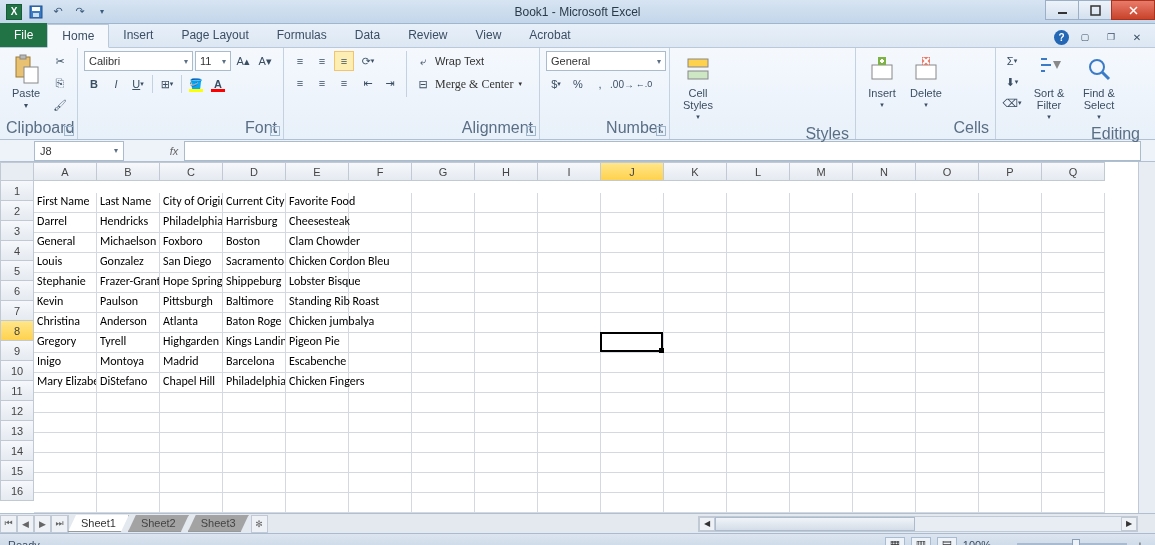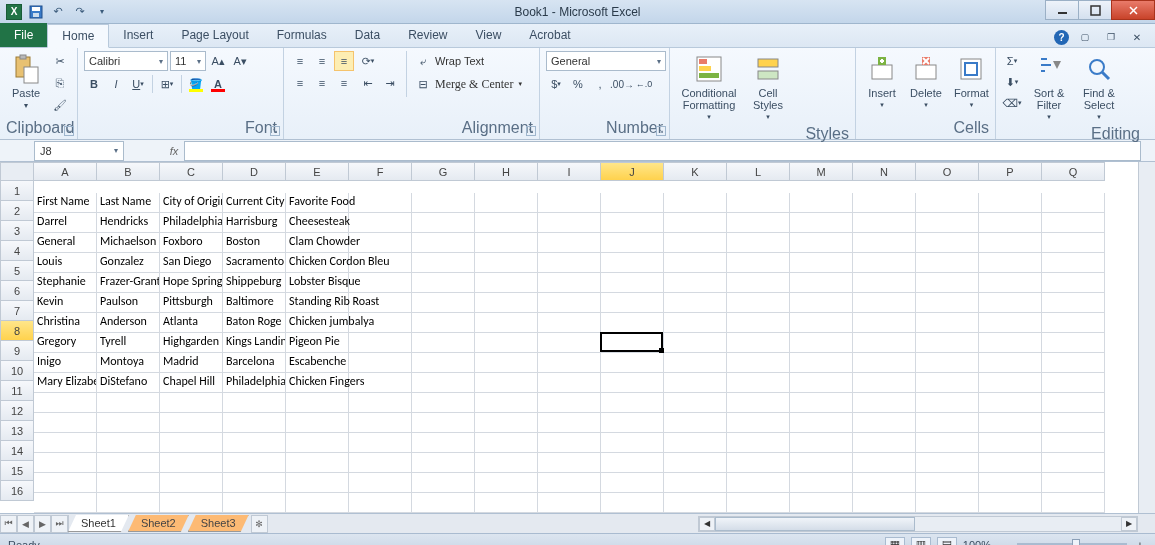--- a/index.html
+++ b/index.html
@@ -31,21 +31,21 @@
 .group-body{flex:1;display:flex;align-items:flex-start;gap:4px;}
 .grplaunch{position:absolute;right:3px;bottom:3px;width:10px;height:10px;border:1px solid #9fb6cd;font-size:7px;display:flex;align-items:center;justify-content:center;color:#5a6f86;}
 
 .bigbtn { display:flex;flex-direction:column;align-items:center;gap:2px;padding:2px 4px;cursor:pointer;font-size:11px;color:#3b4e63;}
 .bigbtn .icon{width:32px;height:32px;display:flex;align-items:center;justify-content:center;}
 .smallbtn{width:20px;height:20px;display:flex;align-items:center;justify-content:center;cursor:pointer;color:#3b4e63;border:1px solid transparent;}
 .vcol{display:flex;flex-direction:column;gap:2px;}
 .hrow{display:flex;gap:2px;align-items:center;}
 
 .combo{border:1px solid #abc;background:#fff;height:20px;display:flex;align-items:center;padding:0 4px;font-size:11px;}
-.combo.font{width:84px;}
+.combo.font{width:109px;}
 .combo.size{width:36px;}
 .dropdown-arrow{margin-left:auto;color:#5a6f86;font-size:8px;}
 
 
 .fbar{height:22px;border-bottom:1px solid #b0c0d2;display:flex;align-items:center;background:#eef3f9;}
 .namebox{width:90px;height:20px;border:1px solid #abc;background:#fff;margin-left:34px;display:flex;align-items:center;padding:0 5px;font-size:11px;}
 .fx{width:20px;text-align:center;font-style:italic;color:#666;margin-left:40px;}
 .formula{flex:1;height:20px;border:1px solid #abc;background:#fff;margin-right:14px;}
 
 
@@ -64,21 +64,21 @@
 .active-handle{position:absolute;width:5px;height:5px;background:#000;right:-3px;bottom:-3px;}
 .cell.overflow{overflow:visible;position:relative;z-index:1;}
 
 .vscroll{position:absolute;right:0;top:0;width:17px;height:100%;background:#e8edf3;border-left:1px solid #c0c9d4;}
 
 
 .sheettabs{height:20px;background:#e4e9f0;border-top:1px solid #b0c0d2;display:flex;align-items:center;position:relative;}
 .navbtns{display:flex;border-right:1px solid #c0c9d4;}
 .navbtn{width:17px;height:18px;display:flex;align-items:center;justify-content:center;font-size:9px;color:#666;border:1px solid #c0c9d4;background:#eef2f7;}
 .sheettab{padding:2px 12px;font-size:11px;background:#fff;border:1px solid #999;border-top:none;margin-left:-1px;clip-path:polygon(8px 0,100% 0,calc(100% - 8px) 100%,0 100%);}
-.sheettab.inactive{background:#fdba74;color:#444;}
+.sheettab.inactive{background:#a3a3a3;color:#444;}
 .hscroll-right{width:440px;height:16px;background:#e8edf3;border:1px solid #c0c9d4;margin-left:auto;margin-right:17px;display:flex;align-items:center;}
 .hscroll-right .arrow{width:16px;height:14px;background:#eef2f7;border:1px solid #c0c9d4;display:flex;align-items:center;justify-content:center;font-size:8px;}
 .hscroll-right .thumb{width:200px;height:14px;background:linear-gradient(#f0f4f9,#d4dde8);border:1px solid #abc;}
 
 
 .status{height:22px;background:linear-gradient(#dce5f0,#c6d4e4);border-top:1px solid #a9bbd0;display:flex;align-items:center;padding:0 8px;}
 .status .ready{font-size:11px;color:#3a4c60;}
 .status .right{margin-left:auto;display:flex;align-items:center;gap:6px;}
 .viewbtn{width:20px;height:16px;border:1px solid #a9bbd0;background:#eef3fa;display:flex;align-items:center;justify-content:center;}
 .zoom{font-size:11px;color:#3a4c60;}
@@ -260,32 +260,20 @@
         <div class="smallbtn" style="font-size:10px;">.00→</div>
         <div class="smallbtn" style="font-size:9px;">←.0</div>
       </div>
     </div>
     <div class="group-label">Number</div>
     <div class="grplaunch">↘</div>
   </div>
 
   <div class="group" style="width:186px;">
     <div class="group-body">
-      <div class="bigbtn" style="width:66px;">
-        <div class="icon">
-            <svg viewBox="0 0 32 32">
-              <rect x="4" y="4" width="24" height="24" fill="#fff" stroke="#888"></rect>
-              <rect x="6" y="6" width="8" height="5" fill="#e97b6a"></rect>
-              <rect x="6" y="13" width="12" height="5" fill="#ffd24d"></rect>
-              <rect x="6" y="20" width="20" height="5" fill="#7cb342"></rect>
-            </svg>
-          </div>
-        <span style="text-align:center;line-height:1.1;">Conditional Formatting</span>
-          <span style="font-size:7px;">▾</span>
-      </div>
       <div class="bigbtn" style="width:44px;">
         <div class="icon">
             <svg viewBox="0 0 32 32">
               <rect x="6" y="6" width="20" height="8" fill="#ffd24d" stroke="#888"></rect>
               <rect x="6" y="18" width="20" height="8" fill="#cde6c3" stroke="#888"></rect>
             </svg>
           </div>
         <span style="text-align:center;line-height:1.1;">Cell Styles</span>
           <span style="font-size:7px;">▾</span>
       </div>
@@ -310,30 +298,20 @@
       <div class="bigbtn">
         <div class="icon">
             <svg viewBox="0 0 32 32">
               <rect x="6" y="12" width="20" height="14" fill="#fff" stroke="#888"></rect>
               <rect x="12" y="4" width="8" height="8" fill="#e97b6a"></rect>
               <line x1="13" y1="5" x2="19" y2="11" stroke="#fff" stroke-width="2"></line>
               <line x1="19" y1="5" x2="13" y2="11" stroke="#fff" stroke-width="2"></line>
             </svg>
           </div>
         <span>Delete</span>
-          <span style="font-size:7px;">▾</span>
-      </div>
-      <div class="bigbtn">
-        <div class="icon">
-            <svg viewBox="0 0 32 32">
-              <rect x="6" y="6" width="20" height="20" fill="#fff" stroke="#888"></rect>
-              <path d="M10 10 L22 10 L22 22 L10 22 Z" fill="none" stroke="#3a7bc8" stroke-width="2"></path>
-            </svg>
-          </div>
-        <span>Format</span>
           <span style="font-size:7px;">▾</span>
       </div>
     </div>
     <div class="group-label">Cells</div>
   </div>
 
   <div class="group" style="width:150px;border-right:none;">
     <div class="group-body">
       <div class="vcol" style="gap:1px;">
         <div class="smallbtn">Σ<span style="font-size:7px;">▾</span></div>

